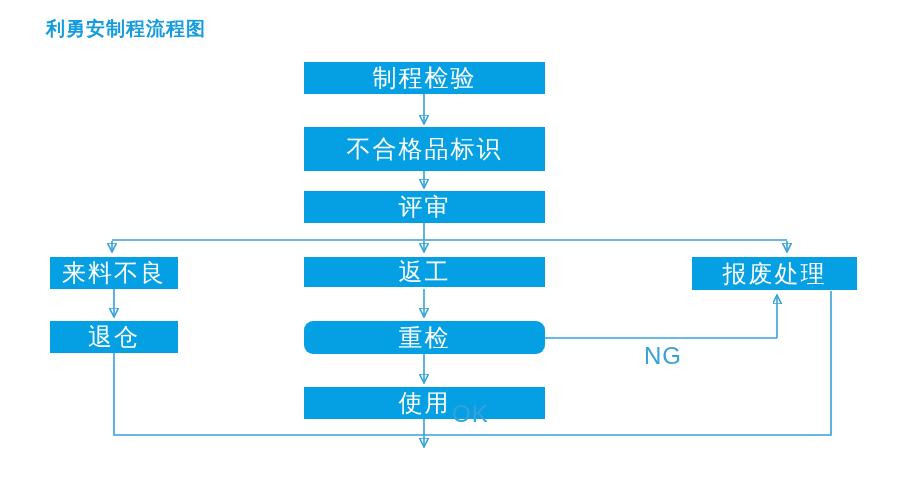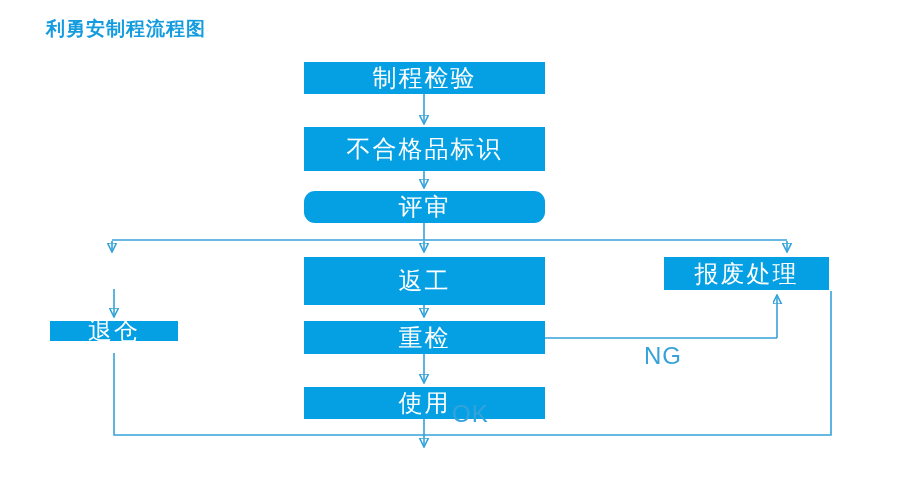--- a/index.html
+++ b/index.html
@@ -72,30 +72,31 @@
     <path d="M545,338 H777"></path>
     <path d="M777,338 V296" marker-end="url(#ah)"></path>
     <path d="M424,419 V446" marker-end="url(#ah)"></path>
     <path d="M114,353 V435 H831 V291"></path>
   </svg>
 
   <div class="node" style="left:304px;top:62px;width:241px;height:32px;">制程检验</div>
 
   <div class="node" style="left:304px;top:127px;width:241px;height:44px;">不合格品标识</div>
 
-  <div class="node" style="left:304px;top:191px;width:241px;height:32px;border-radius:11px;">评审</div>
+  <div class="node" style="left:304px;top:191px;width:241px;height:32px;">评审</div>
 
+  <div class="node" style="left:50px;top:257px;width:128px;height:32px;">来料不良</div>
 
-  <div class="node" style="left:304px;top:257px;width:241px;height:48px;">返工</div>
+  <div class="node" style="left:304px;top:257px;width:241px;height:30px;">返工</div>
 
-  <div class="node" style="left:664px;top:257px;width:165px;height:33px;">报废处理</div>
+  <div class="node" style="left:692px;top:257px;width:165px;height:33px;">报废处理</div>
 
-  <div class="node" style="left:50px;top:321px;width:128px;height:20px;">退仓</div>
+  <div class="node" style="left:50px;top:321px;width:128px;height:32px;">退仓</div>
 
-  <div class="node" style="left:304px;top:321px;width:241px;height:33px;">重检</div>
+  <div class="node" style="left:304px;top:321px;width:241px;height:33px;border-radius:9px;">重检</div>
 
   <div class="node" style="left:304px;top:387px;width:241px;height:32px;">使用</div>
 
 
   <div class="edge-label" style="left:452px;top:360px;margin-top:40px;">OK</div>
 
   <div class="edge-label" style="left:644px;top:342px;">NG</div>
 
 </div>
 

